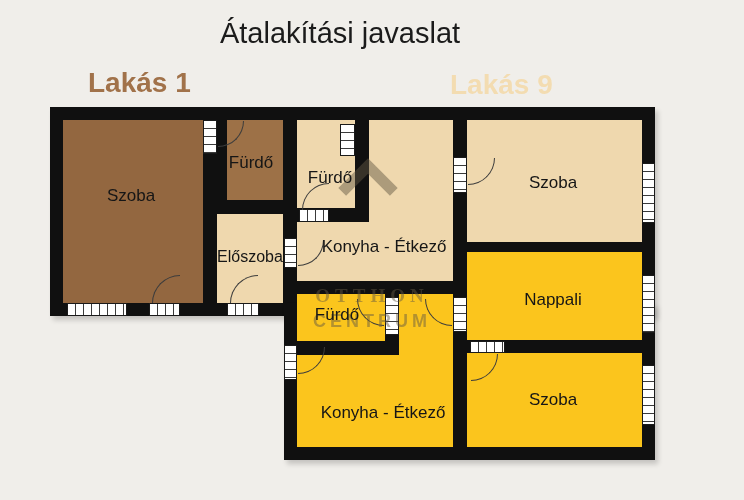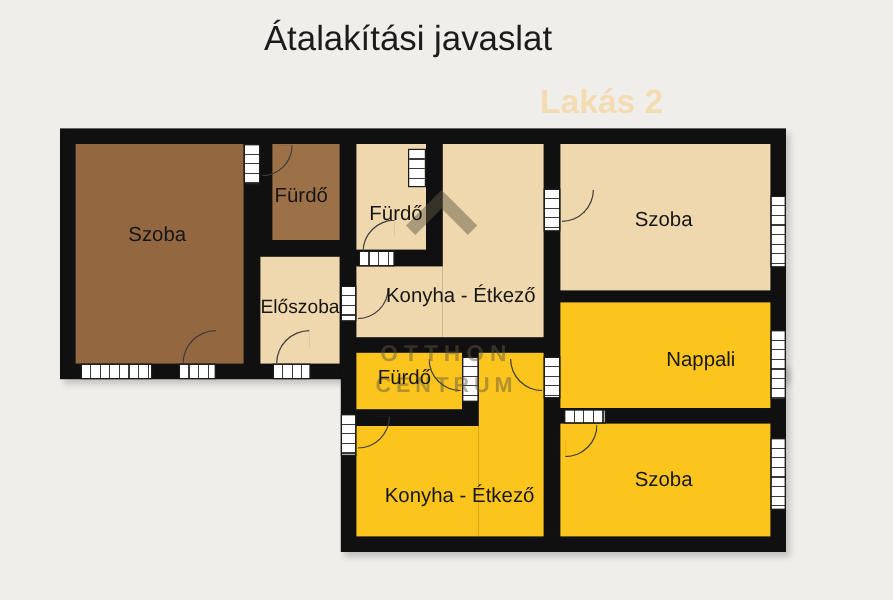--- a/index.html
+++ b/index.html
@@ -18,31 +18,32 @@
   .title{position:absolute;left:340px;top:17px;transform:translateX(-50%);font-size:29px;color:#1b1b1b;white-space:nowrap;z-index:60;}
   .win{position:absolute;border:1px solid #1a1a1a;z-index:30;}
   .win-v{background:repeating-linear-gradient(to bottom,#ffffff 0 7px,#3a3a3a 7px 8px);}
   .win-h{background:repeating-linear-gradient(to right,#ffffff 0 7px,#3a3a3a 7px 8px);}
   .arc{position:absolute;z-index:30;}
   .arc-br{border-right:1.6px solid #3c3c3c;border-bottom:1.6px solid #3c3c3c;border-bottom-right-radius:100% 100%;}
   .arc-bl{border-left:1.6px solid #3c3c3c;border-bottom:1.6px solid #3c3c3c;border-bottom-left-radius:100% 100%;}
   .arc-tl{border-left:1.6px solid #3c3c3c;border-top:1.6px solid #3c3c3c;border-top-left-radius:100% 100%;}
   .wm{position:absolute;z-index:50;color:rgba(99,88,66,0.48);text-align:center;white-space:nowrap;}
   .wm-oc{left:372px;top:192px;transform:translateX(-50%);font-size:70px;font-weight:bold;letter-spacing:-4px;line-height:70px;}
-  .wm-l1{left:372px;top:285px;transform:translateX(-50%);font-size:19px;font-weight:bold;letter-spacing:5px;}
+  .wm-l1{left:372px;top:285px;transform:translateX(-50%);font-size:19px;font-weight:bold;letter-spacing:5px;font-family:Liberation Serif, serif;}
   .wm-l2{left:372px;top:311px;transform:translateX(-50%);font-size:18px;font-weight:bold;letter-spacing:4px;}
   .wm-chev{left:347px;top:167px;width:42px;height:42px;transform:rotate(45deg);border-top:11px solid rgba(99,88,66,0.48);border-left:11px solid rgba(99,88,66,0.48);}
 </style>
 </head>
 <body>
 
 <div id="plan">
 
   <div class="title">Átalakítási javaslat</div>
-  <div class="apt-label" style="left:450px;top:69px;color:#f3dcb1;">Lakás 2</div>
+  <div class="apt-label" style="left:88px;top:67px;color:#a1724a;">Lakás 1</div>
+  <div class="apt-label" style="left:450px;top:69px;color:#f3dcb1;">Lakás 9</div>
 
   <div class="base" style="left:50px;top:107px;width:605px;height:209px;"></div>
   <div class="base" style="left:284px;top:303px;width:371px;height:157px;"></div>
 
   <div class="room brown" style="left:63px;top:120px;width:140px;height:183px;"></div>
   <div class="room brown2" style="left:227px;top:120px;width:56px;height:80px;"></div>
   <div class="room cream" style="left:217px;top:214px;width:66px;height:89px;"></div>
   <div class="room cream" style="left:297px;top:120px;width:58px;height:88px;"></div>
   <div class="room cream" style="left:369px;top:120px;width:84px;height:161px;"></div>
   <div class="room cream" style="left:297px;top:222px;width:72px;height:59px;"></div>
@@ -84,18 +85,18 @@
   <div class="wm wm-chev abs"></div>
   <div class="wm wm-l1">OTTHON</div>
   <div class="wm wm-l2">CENTRUM</div>
 
   <div class="room-label" style="left:131px;top:196px;">Szoba</div>
   <div class="room-label" style="left:251px;top:163px;">Fürdő</div>
   <div class="room-label" style="left:250px;top:257px;font-size:16px;">Előszoba</div>
   <div class="room-label" style="left:330px;top:178px;">Fürdő</div>
   <div class="room-label" style="left:384px;top:247px;">Konyha - Étkező</div>
   <div class="room-label" style="left:553px;top:183px;">Szoba</div>
-  <div class="room-label" style="left:584px;top:300px;">Nappali</div>
+  <div class="room-label" style="left:553px;top:300px;">Nappali</div>
   <div class="room-label" style="left:337px;top:315px;">Fürdő</div>
   <div class="room-label" style="left:383px;top:413px;">Konyha - Étkező</div>
   <div class="room-label" style="left:553px;top:400px;">Szoba</div>
 
 </div>
 
 </body></html>

